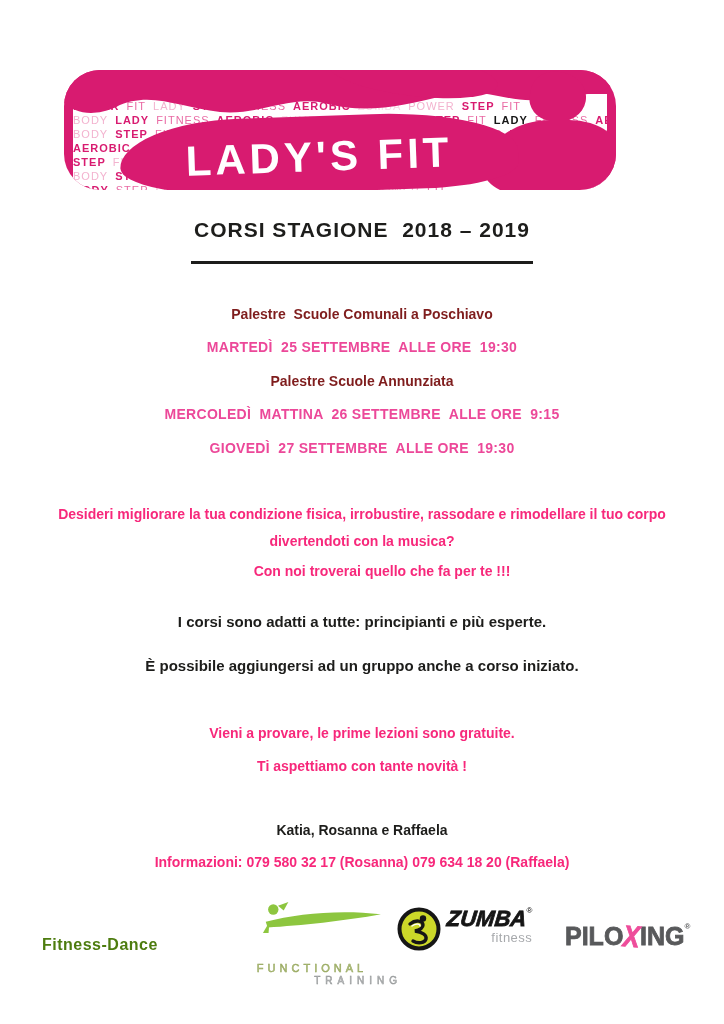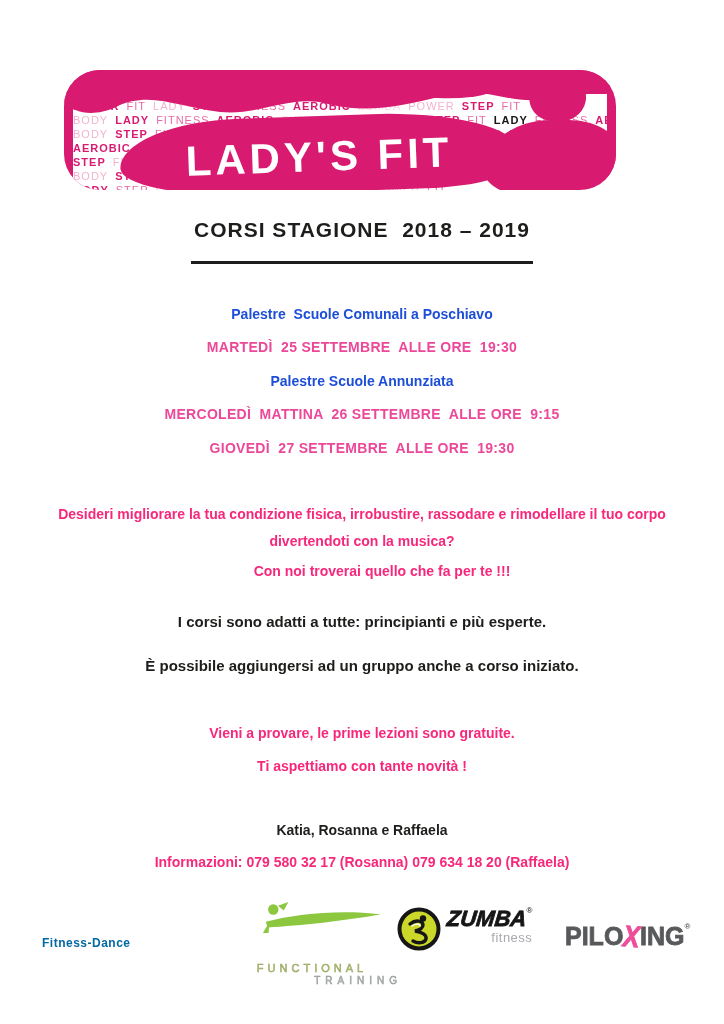--- a/index.html
+++ b/index.html
@@ -51,37 +51,37 @@
 
   .title-row { top:218px; }
   .title {
     display:inline-block; font-size:21px; font-weight:700; letter-spacing:1px;
     color:#1d1d1b; border-bottom:3px solid #1d1d1b; padding:0 3px 19px;
   }
 
   .schedule { position:absolute; top:297px; left:0; width:100%; }
   .sch { height:33.5px; display:flex; align-items:center; justify-content:center;
          font-weight:700; white-space:pre-wrap; }
-  .sch.venue { color:#1d4ed8; font-size:14px; }
+  .sch.venue { color:#7f1d1d; font-size:14px; }
   .sch.time  { color:#ec4899; font-size:14px; letter-spacing:.3px; }
 
   .para  { font-weight:700; font-size:14px; line-height:27px; margin:0; }
   .q       { top:501px; left:44px; width:636px; }
   .promise { top:558px;padding-left:20px; }
   .d1 { top:608px; font-size:15px; font-weight:700; }
   .d2 { top:652px; font-size:15px; font-weight:700; }
   .i1 { top:720px; font-size:14px; font-weight:700; }
   .i2 { top:753px; font-size:14px; font-weight:700; }
   .names { top:817px; font-size:14px; font-weight:700; }
   .info  { top:849px; font-size:14px; font-weight:700; }
 
   
   .fitness-dance {
     position:absolute; left:42px; top:936px;
-    font-size:12px; font-weight:700; color:#0369a1; letter-spacing:.5px;
+    font-size:16px; font-weight:700; color:#4d7c0f; letter-spacing:.5px;
   }
   .functional { position:absolute; left:222px; top:901px; width:180px; text-align:center; }
   .functional svg { display:block; margin:0 auto; }
   .fx1 { font-size:11px; letter-spacing:4px; color:#b8c487;margin-top:27px; -webkit-text-stroke:.5px #93a55a; }
   .fx2 { font-size:10px; letter-spacing:5px; color:#c9cbcc; -webkit-text-stroke:.5px #8d9091; margin-top:1px;text-align:right; }
 
   .zumba { position:absolute; left:396px; top:906px; display:flex; align-items:flex-start; }
   .z-text { margin-left:5px; }
   .z-word {
     font-size:22px; font-weight:700; font-style:italic; color:#161616;

